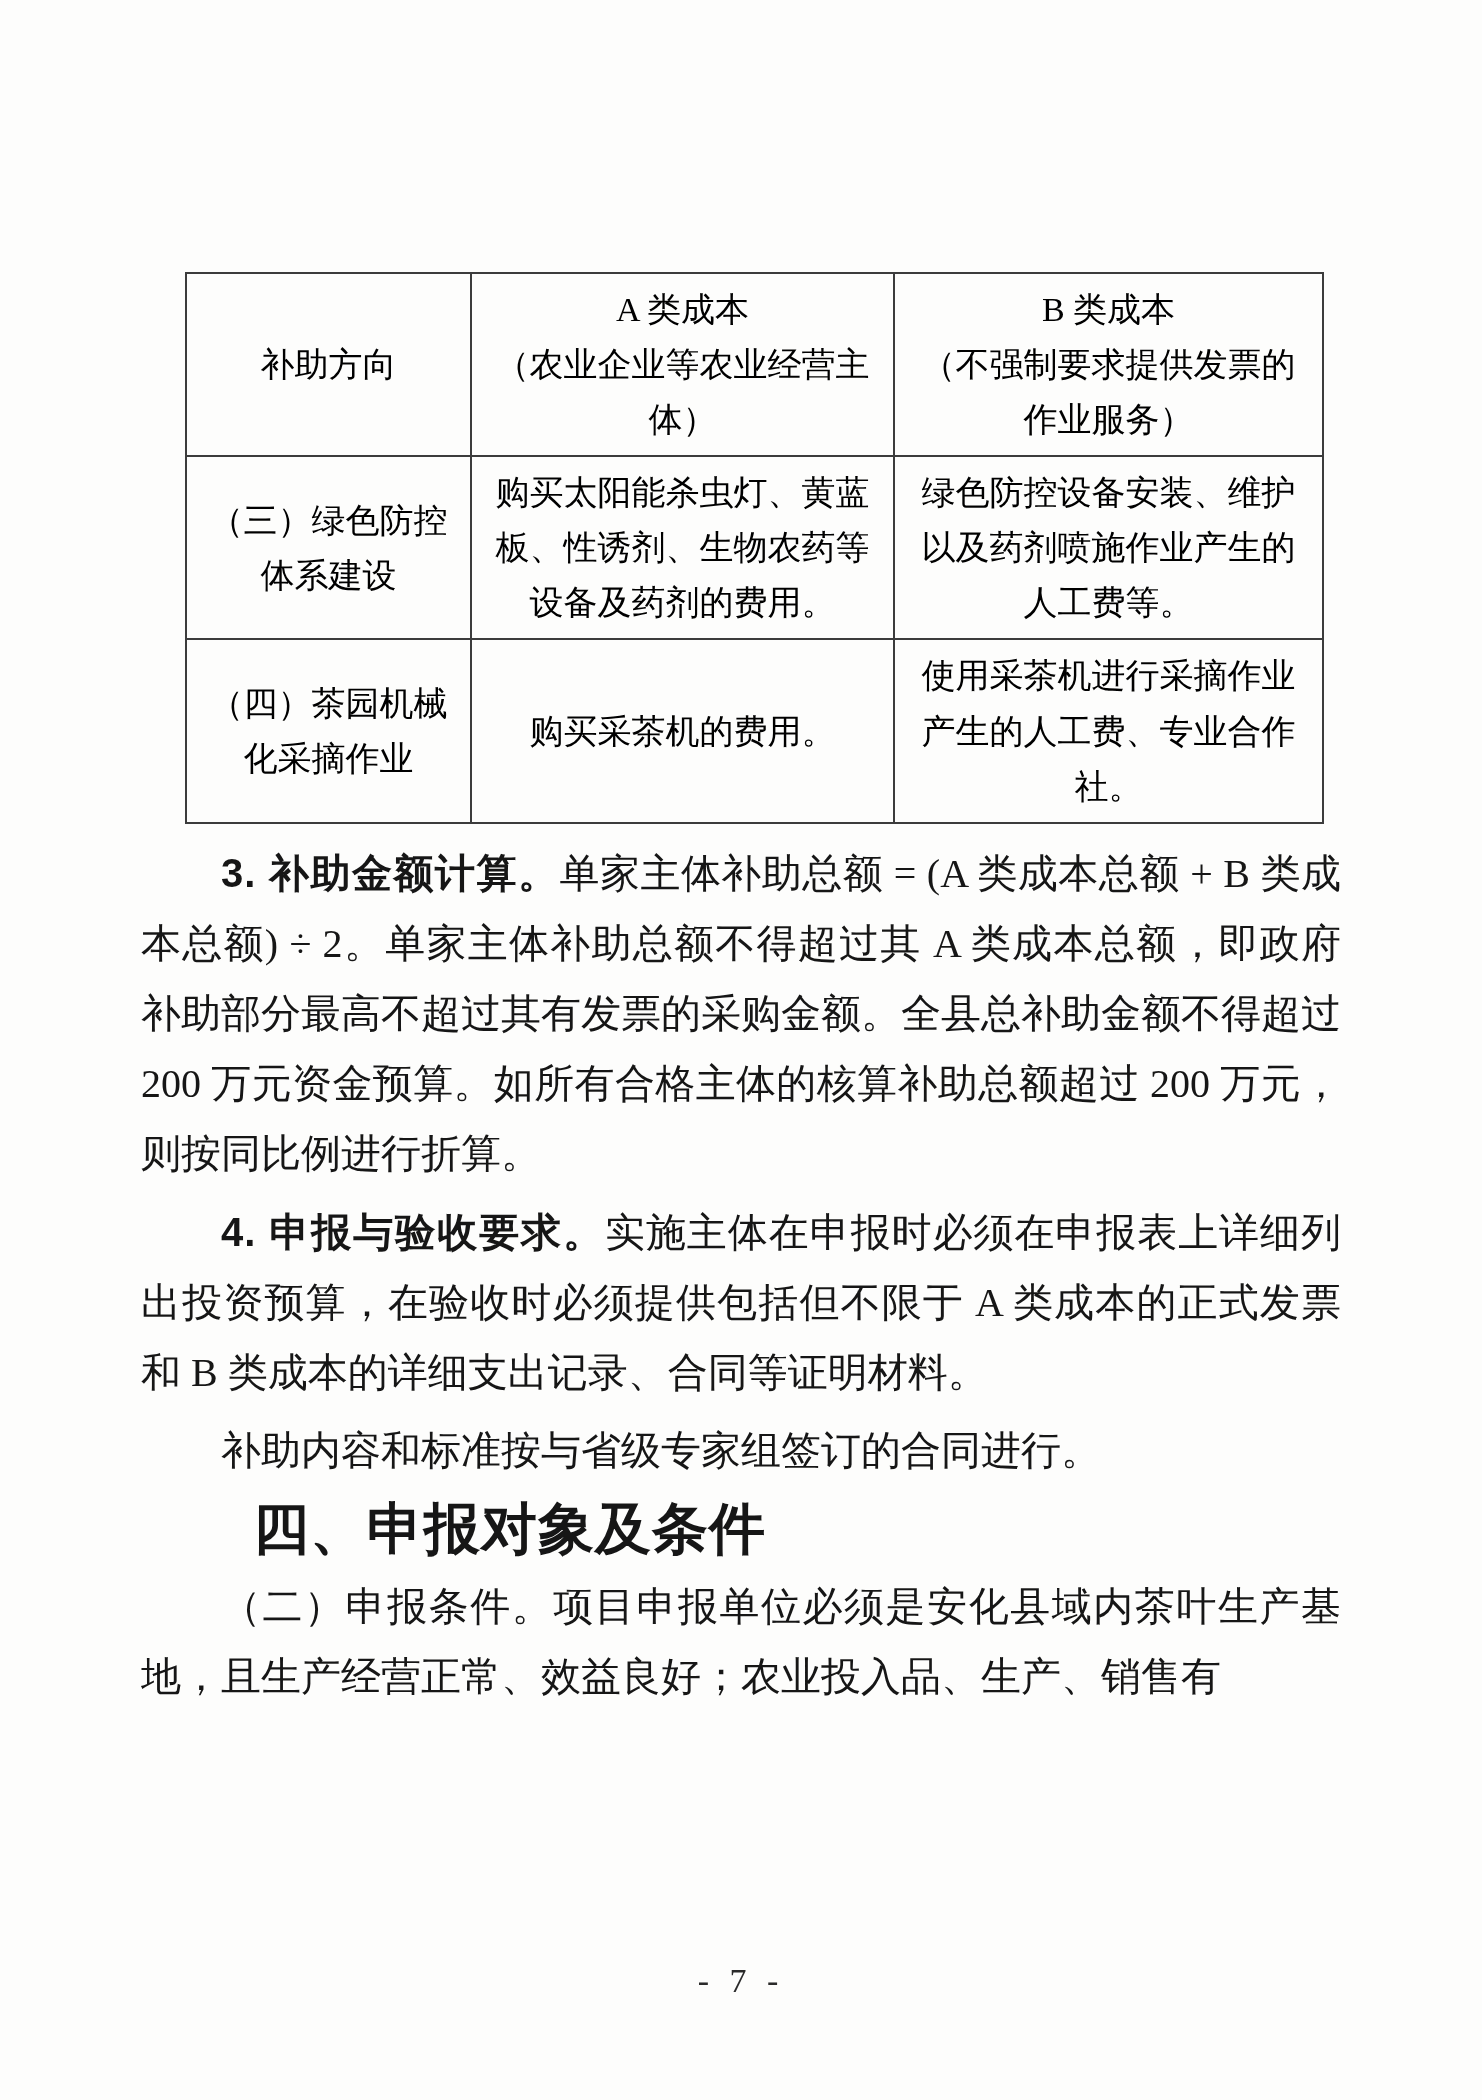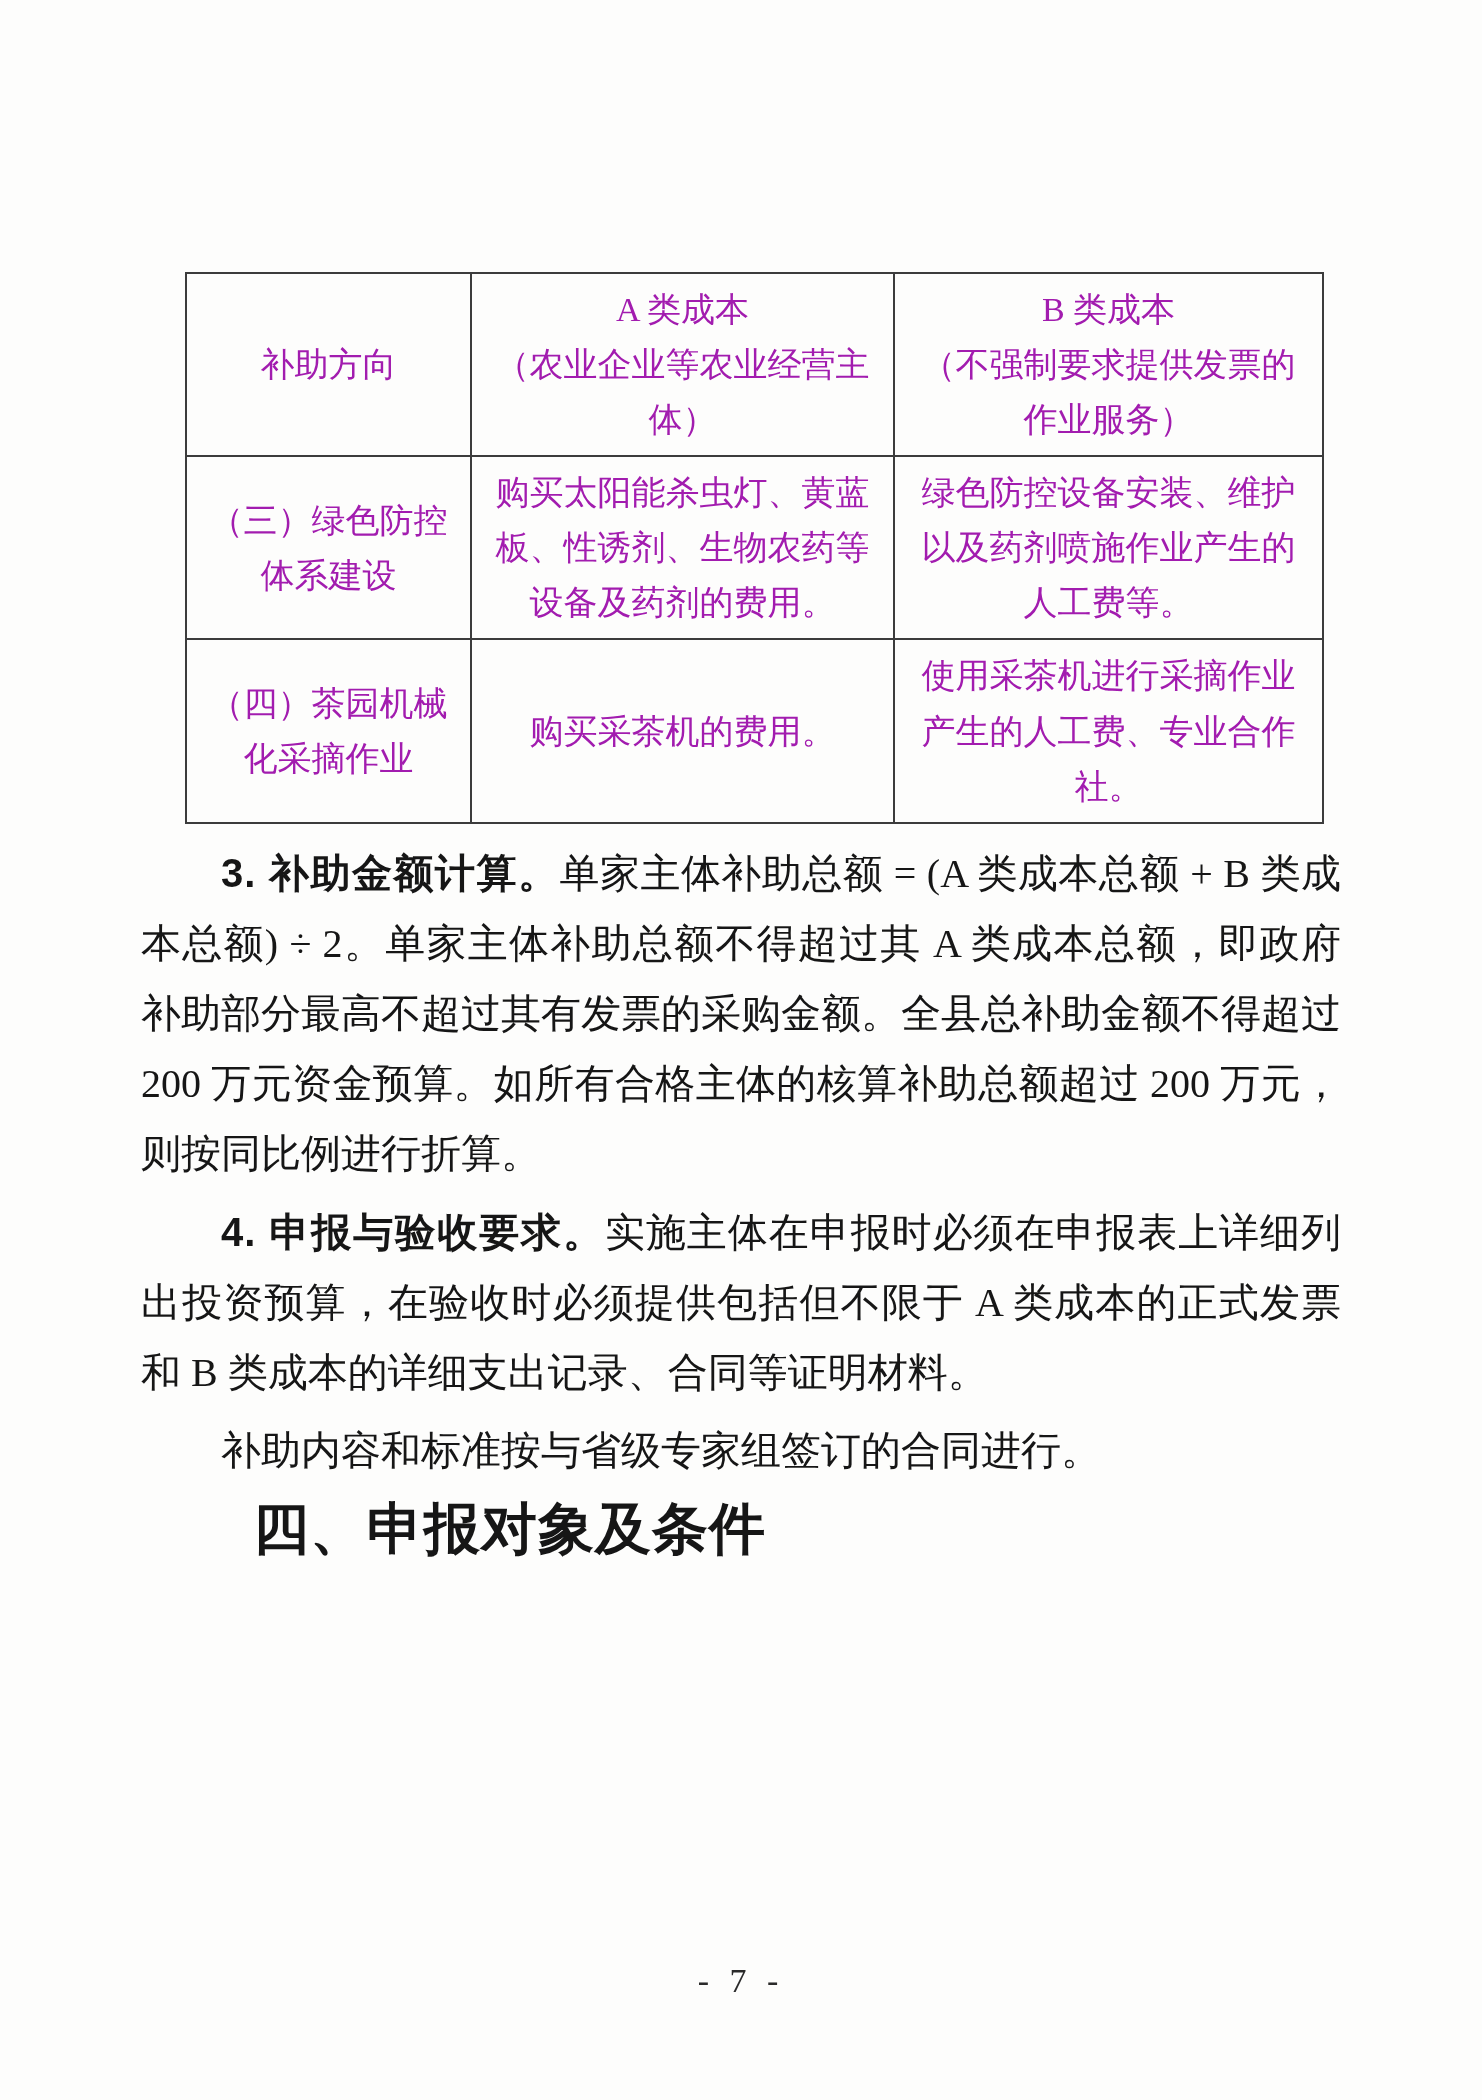--- a/index.html
+++ b/index.html
@@ -27,21 +27,21 @@
   }
   table.subsidy-table th,
   table.subsidy-table td {
     border: 2px solid #3c3c3c;
     text-align: center;
     vertical-align: middle;
     font-weight: normal;
     font-size: 34px;
     line-height: 1.62;
     padding: 8px 16px;
-    color: #a21caf;
+    color: #000000;
   }
   tr.header-row    { height: 176px; }
   tr.data-row-1    { height: 172px; padding-left: 31px; }
   tr.data-row-2    { height: 125px; }
   .th-title { display: block; }
   .th-sub   { display: block; }
   .body-text { margin-top: 14px; }
   .para {
     margin: 8px;
     font-size: 40px;
@@ -117,18 +117,19 @@
       <p class="para"><b class="lead">3. 补助金额计算。</b><span>单家主体补助总额 = (A 类成本总额 + B 类成本总额) ÷ 2。单家主体补助总额不得超过其 A 类成本总额，即政府补助部分最高不超过其有发票的采购金额。全县总补助金额不得超过 200 万元资金预算。如所有合格主体的核算补助总额超过 200 万元，则按同比例进行折算。</span></p>
 
       <p class="para"><b class="lead">4. 申报与验收要求。</b><span>实施主体在申报时必须在申报表上详细列出投资预算，在验收时必须提供包括但不限于 A 类成本的正式发票和 B 类成本的详细支出记录、合同等证明材料。</span></p>
 
 
       <p class="para"><span>补助内容和标准按与省级专家组签订的合同进行。</span></p>
 
       <p class="para heading"><span>四、申报对象及条件</span></p>
 
 
+      <p class="para"><span>（二）申报条件。项目申报单位必须是安化县域内茶叶生产基地，且生产经营正常、效益良好；农业投入品、生产、销售有</span></p>
     </div>
 
   </div>
 
   <div class="page-number">- 7 -</div>
 </div>
 
 </body></html>

